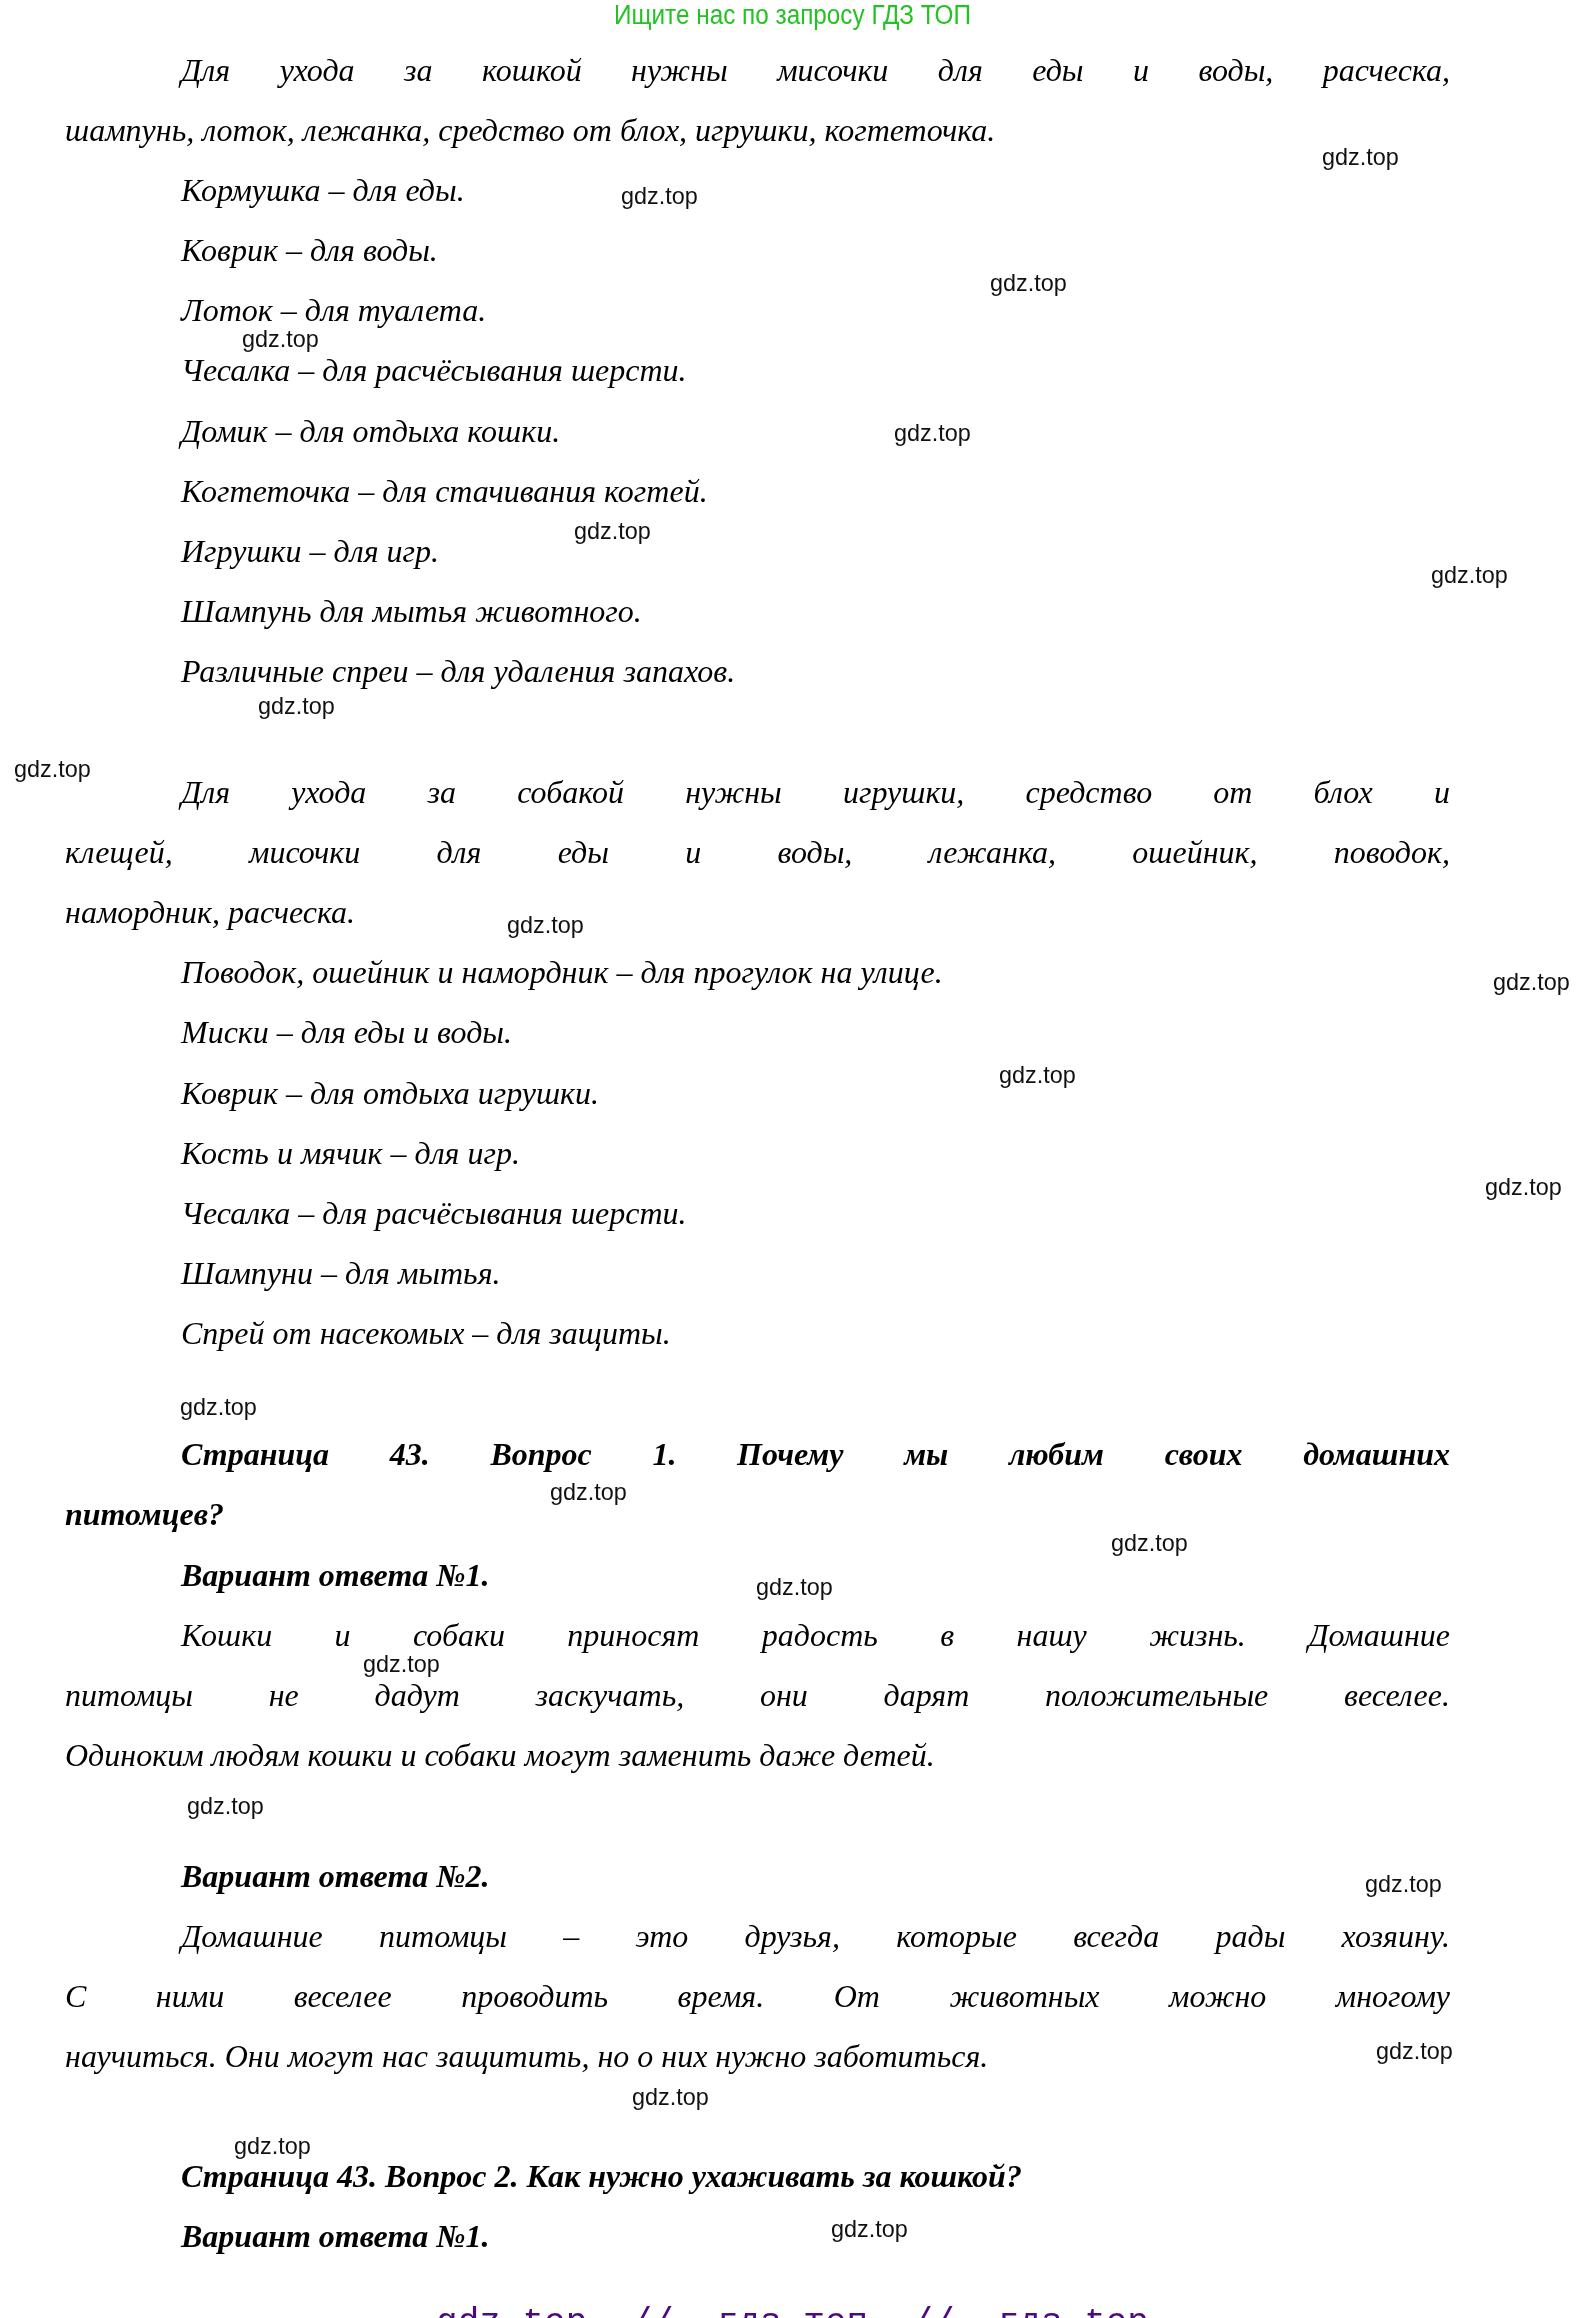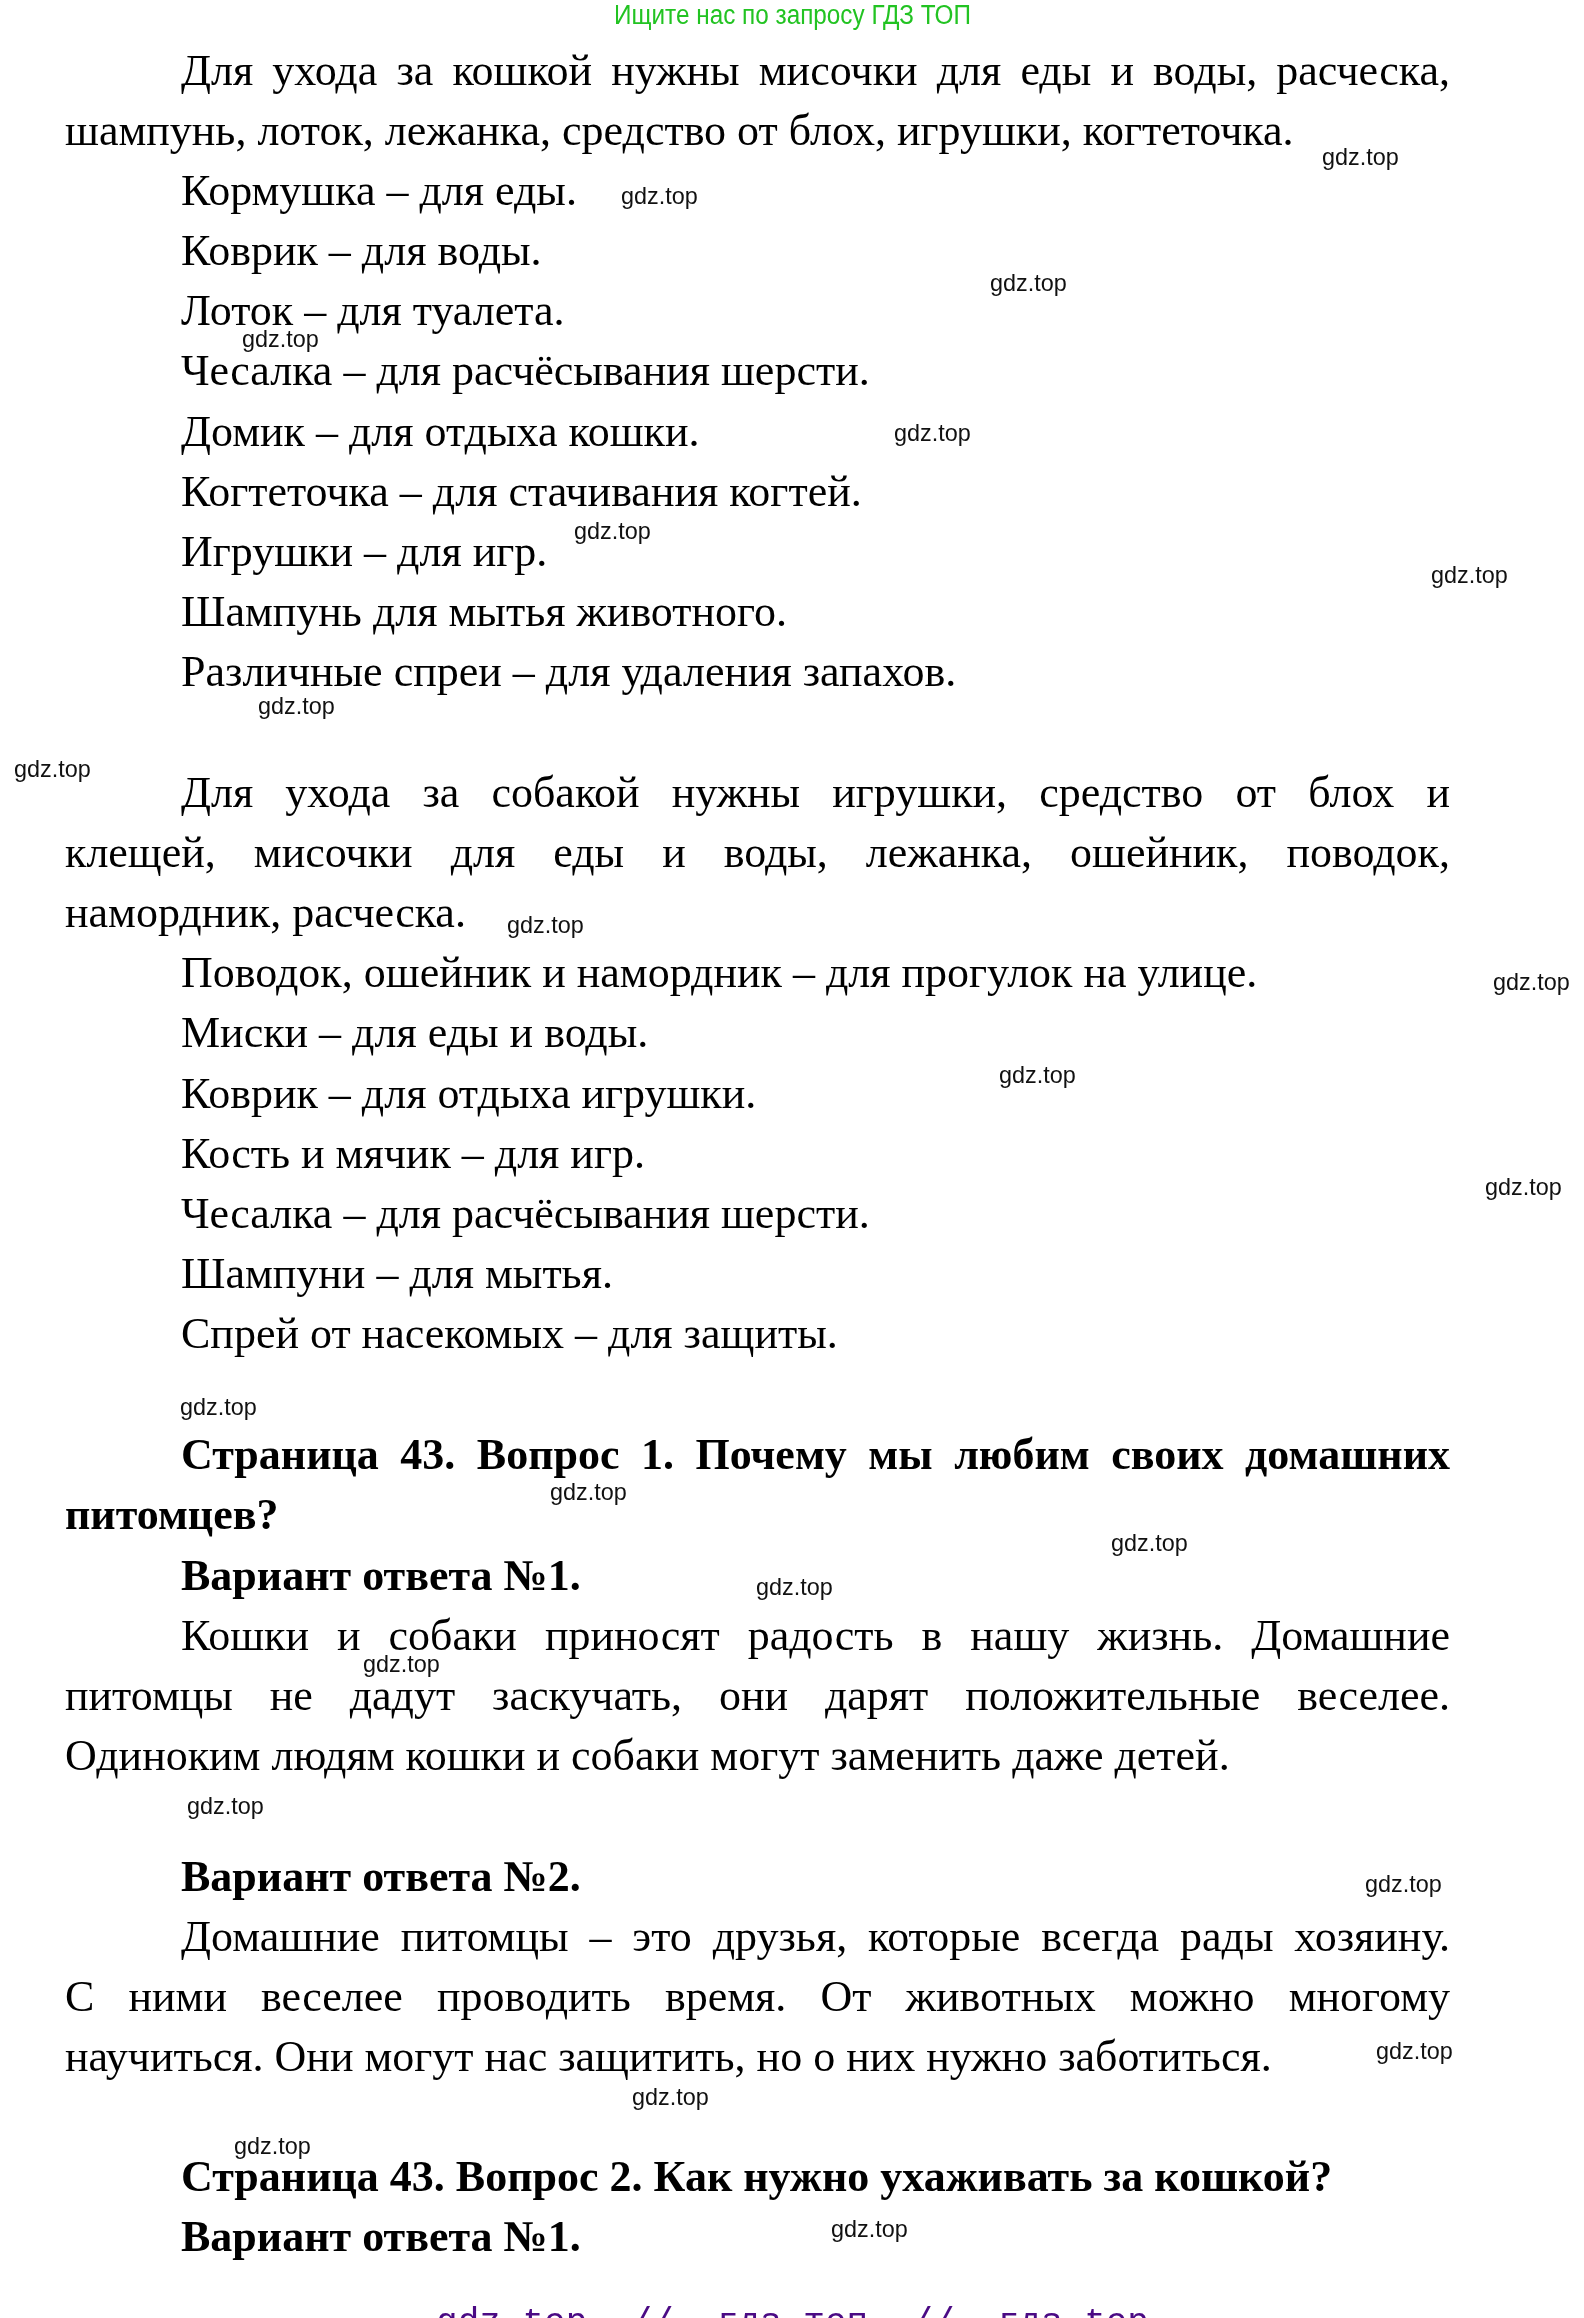--- a/index.html
+++ b/index.html
@@ -12,22 +12,22 @@
   }
   .footer {
     position: absolute; left: 0; right: 0; top: 2280px; height: 39px;
     text-align: center; color: #4b0a84;
     font-family: Liberation Mono, monospace; font-size: 36px; line-height: 39px;
     white-space: pre;
     margin-top: 24px;
   }
   .line {
     position: absolute; left: 65px; width: 1385px;
-    font-family: "Liberation Serif", serif; font-size: 44px; line-height: 47px;
-    color: #000; white-space: nowrap;
+    font-family: "Liberation Serif", serif; font-size: 32px; line-height: 47px;
+    color: #000; white-space: nowrap; font-style: italic;
   }
   .line.indent { left: 181px; width: 1269px; }
   .line.justify { text-align: justify; text-align-last: justify; white-space: normal; }
   .line.bold { font-weight: bold; }
   .wm {
     position: absolute; font-family: "Liberation Sans", sans-serif;
     font-size: 23.4px; line-height: 26.5px; color: #111;
   }
 </style>
 </head>

